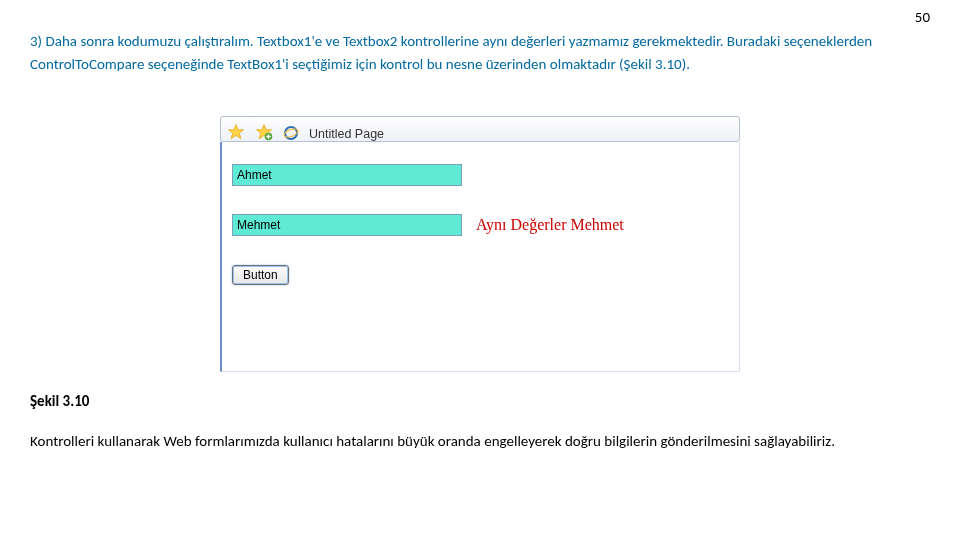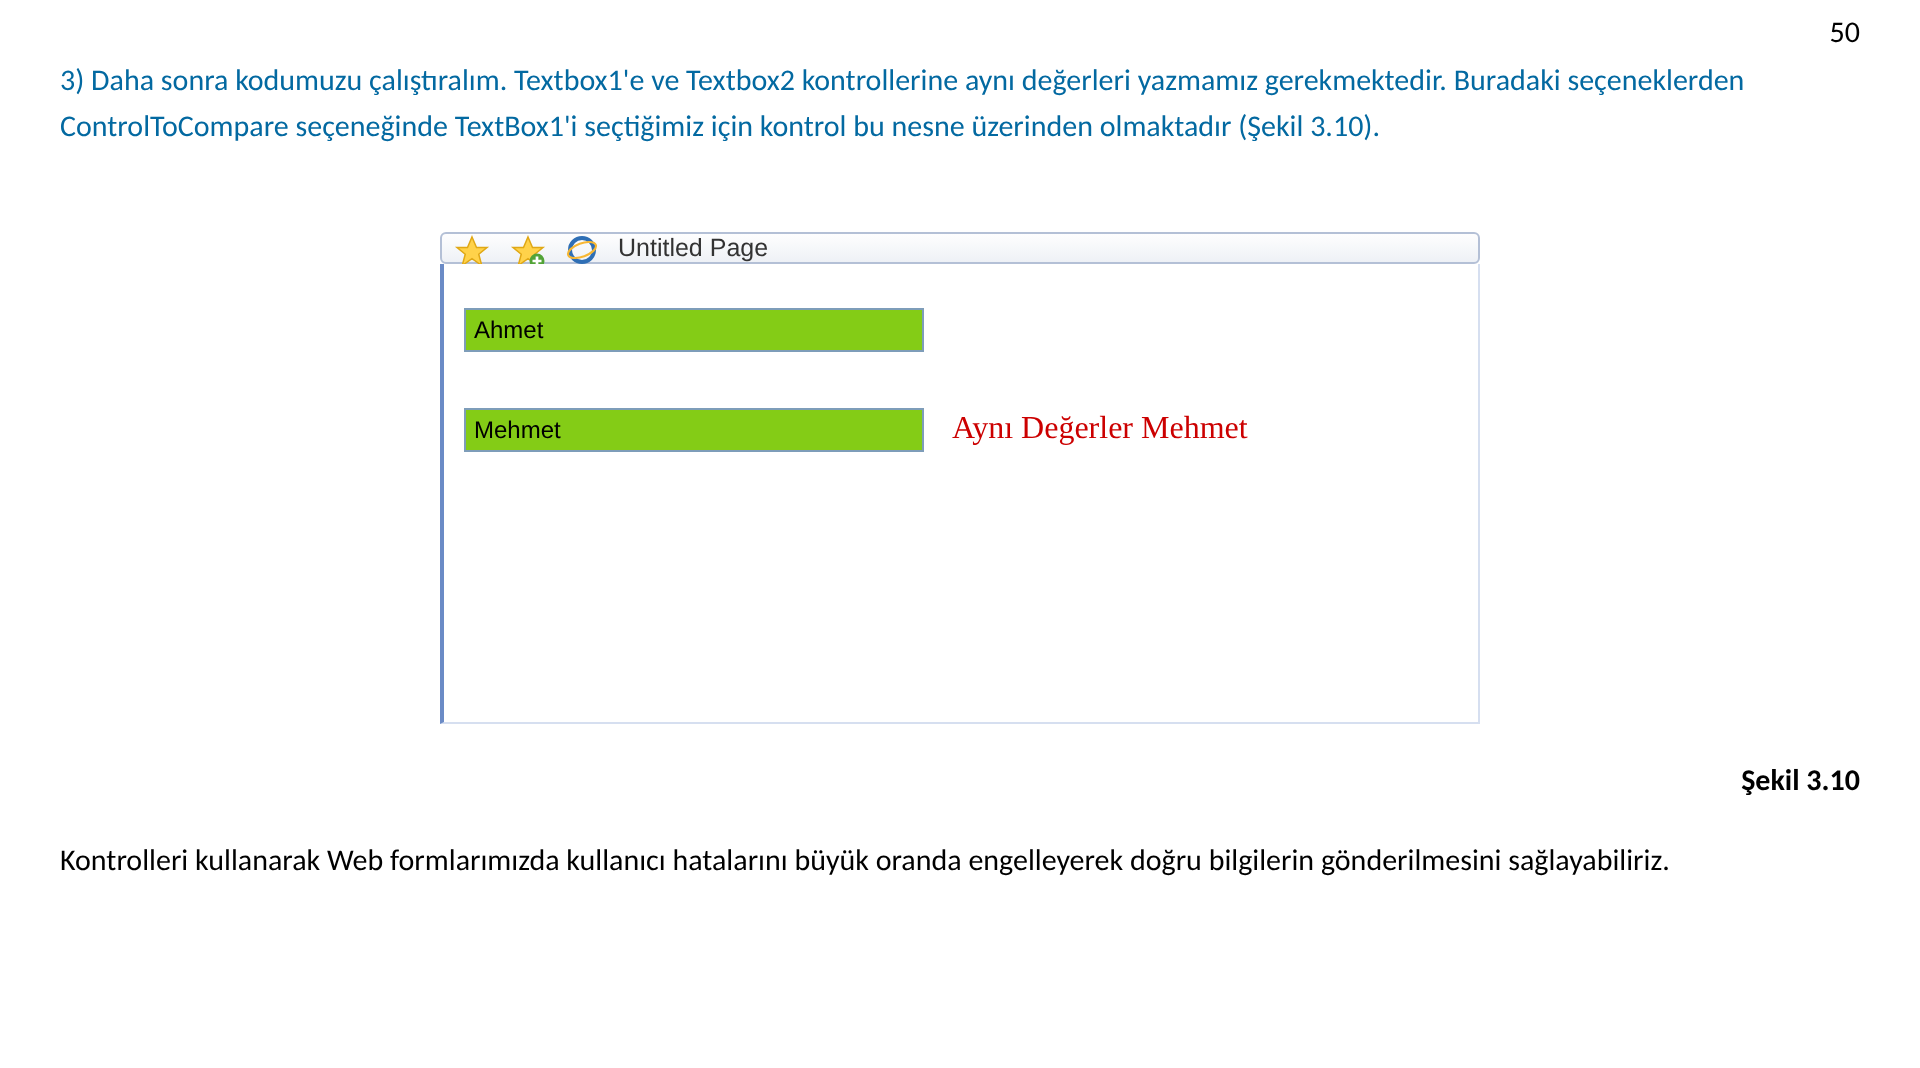--- a/index.html
+++ b/index.html
@@ -24,25 +24,25 @@
       color: #0369a1;
       margin-top: 20px;
     }
     .browser-snippet {
       margin: 30px auto 20px;
       width: 520px;
       background: #fff;
     }
     .bookmark-bar {
       display: flex;
-      align-items: flex-start;
+      align-items: flex-end;
       background: linear-gradient(to bottom, #fefefe, #eef1f6);
       border: 1px solid #b4c0d6;
       border-radius: 3px;
-      height: 16px;
+      height: 26px;
       padding: 0 6px;
       gap: 10px;
       margin-top: 41px;
     }
     .star-icon {
       width: 18px;
       height: 18px;
       position: relative;
     }
     .star-icon svg { width: 18px; height: 18px; }
@@ -70,21 +70,21 @@
       align-items: center;
       margin-bottom: 28px;
     }
     .text-input {
       width: 230px;
       height: 22px;
       border: 1px solid #7e9db9;
       font-family: Tahoma, Arial, sans-serif;
       font-size: 12px;
       padding: 2px 4px;
-      background: #84cc16;
+      background: #5eead4;
       color: #000;
     }
     .validation-msg {
       font-family: "Times New Roman", serif;
       font-size: 16px;
       color: #cc0000;
       margin-left: 14px;
     }
     .button {
       display: inline-block;
@@ -92,21 +92,21 @@
       font-family: Tahoma, Arial, sans-serif;
       font-size: 12px;
       background: linear-gradient(to bottom, #fdfdfd, #e6e6e6);
       border: 1px solid #707070;
       border-radius: 3px;
       cursor: pointer;
       color: #000;
       box-shadow: 0 0 0 1px #9bc2f0 inset, 0 0 2px #8fb9ef;
     }
     .figure-caption {
-      text-align: right;
+      text-align: left;
       font-size: 15px;
       font-weight: bold;
       margin: 18px 0 20px;
       color: #000;
     }
     .closing-paragraph {
       font-size: 15px;
       line-height: 1.5;
       color: #000;
       margin-top: 0;
@@ -142,18 +142,21 @@
     <span class="tab-title">Untitled Page</span>
   </div>
   <div class="content-area">
     <div class="form-row">
       <input type="text" class="text-input" value="Ahmet" style="">
     </div>
     <div class="form-row">
       <input type="text" class="text-input" value="Mehmet" style="">
       <span class="validation-msg">Aynı Değerler Mehmet</span>
     </div>
+    <div>
+      <button class="button">Button</button>
+    </div>
   </div>
 </div>
 
 <div class="figure-caption">Şekil 3.10</div>
 
 <p class="closing-paragraph">Kontrolleri kullanarak Web formlarımızda kullanıcı hatalarını büyük oranda engelleyerek doğru bilgilerin gönderilmesini sağlayabiliriz.</p>
 
 </body></html>

